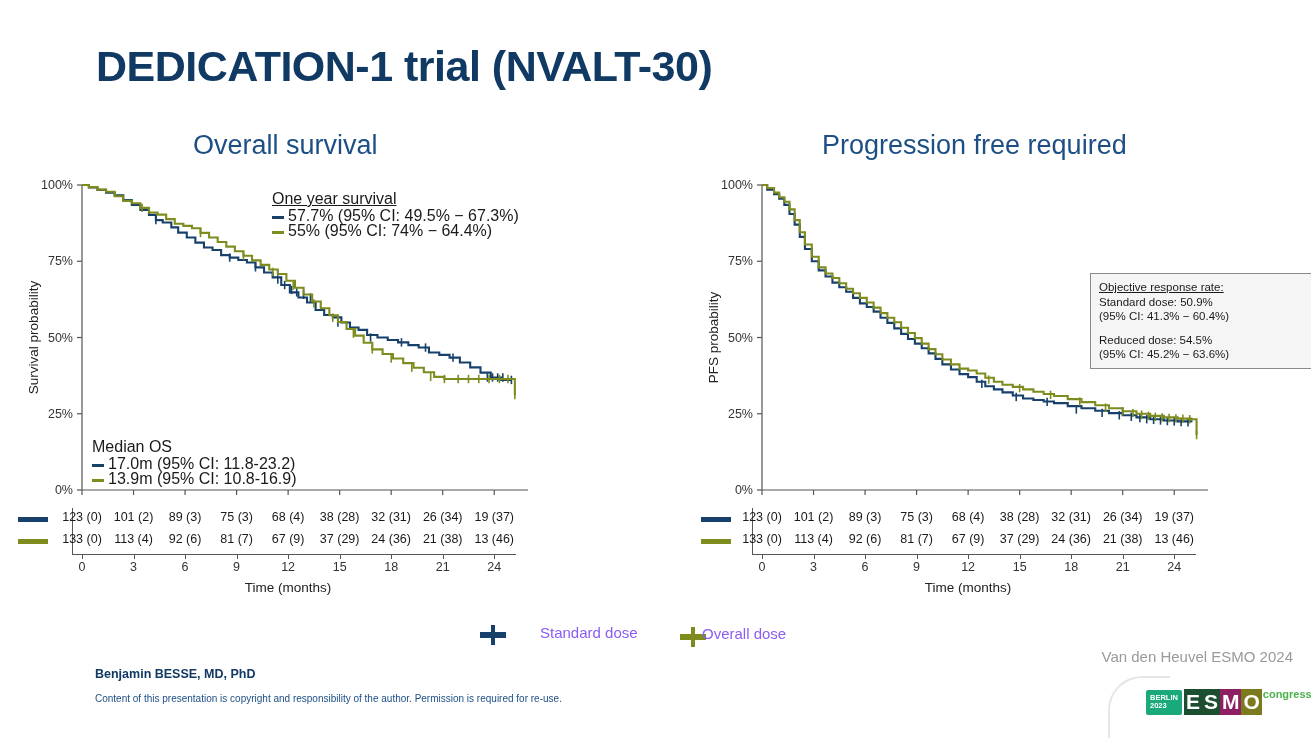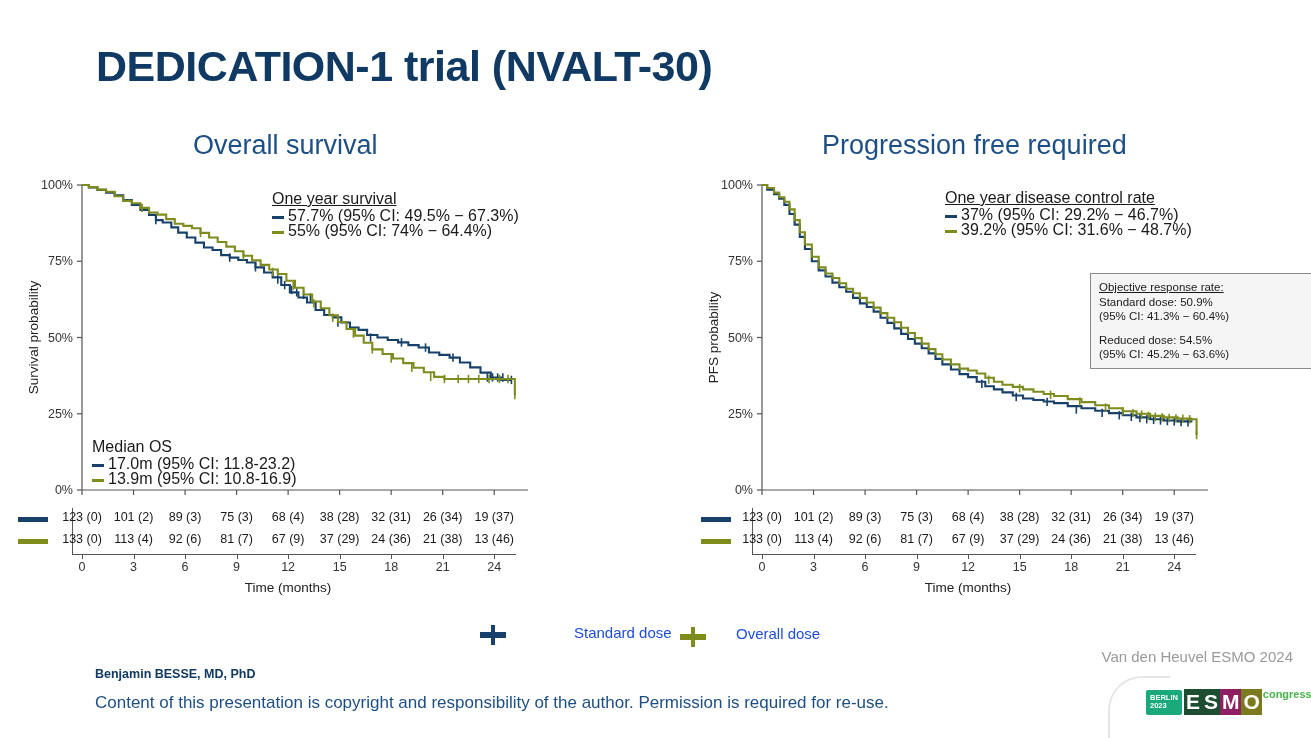--- a/index.html
+++ b/index.html
@@ -32,34 +32,34 @@
     position:absolute;font-size:12.5px;color:#1a1a1a;
     white-space:nowrap;
   }
   .risk-row{position:absolute;height:20px;}
   .risk-cell{position:absolute;text-align:right;transform:translateX(-50%);}
   .risk-key{position:absolute;width:30px;height:5px;left:-52px;top:7px;}
 
   .legend{
     position:absolute;top:618px;left:470px;width:400px;height:36px;
   }
-  .legend-item{position:absolute;font-size:15px;color:#1d4ed8;white-space:nowrap;margin-left:34px;}
+  .legend-item{position:absolute;font-size:15px;color:#8b5cf6;white-space:nowrap;}
   .legend-mark{position:absolute;width:26px;height:6px;}
   .legend-mark:after{
     content:"";position:absolute;left:11px;top:-7px;width:4px;height:20px;
     background:inherit;
   }
 
   .footer-author{
     position:absolute;left:95px;top:667px;
     font-size:12.5px;font-weight:bold;color:#103a63;
   }
   .footer-note{
     position:absolute;left:95px;top:693px;
-    font-size:17px;color:#1d4f85;
+    font-size:10px;color:#1d4f85;
   }
   .credit{
     position:absolute;right:18px;top:648px;
     font-size:15px;color:#9a9a9a;white-space:nowrap;
   }
 
   .esmo-logo{
     position:absolute;left:1146px;top:688px;
     height:28px;display:flex;align-items:center;
   }
@@ -256,31 +256,20 @@
     <span class="annot-line">
       <i class="dash" style="background: rgb(23, 64, 107);"></i>
       <em style="font-style:normal">17.0m (95% CI: 11.8-23.2)</em>
     </span>
     <span class="annot-line">
       <i class="dash" style="background: rgb(126, 140, 30);"></i>
       <em style="font-style:normal">13.9m (95% CI: 10.8-16.9)</em>
     </span>
   </div>
 
-  <div class="annot" id="pfs-annot" style="left:945px;top:189px;">
-    <span class="annot-title">One year disease control rate</span>
-    <span class="annot-line">
-      <i class="dash" style="background: rgb(23, 64, 107);"></i>
-      <em style="font-style:normal">37% (95% CI: 29.2% − 46.7%)</em>
-    </span>
-    <span class="annot-line">
-      <i class="dash" style="background: rgb(126, 140, 30);"></i>
-      <em style="font-style:normal">39.2% (95% CI: 31.6% − 48.7%)</em>
-    </span>
-  </div>
 
 
   <div class="orr-box">
     <div class="orr-title">Objective response rate:</div>
     <div>Standard dose: 50.9%</div>
     <div>(95% CI: 41.3% − 60.4%)</div>
     <div class="orr-gap"></div>
     <div>Reduced dose: 54.5%</div>
     <div>(95% CI: 45.2% − 63.6%)</div>
   </div>

